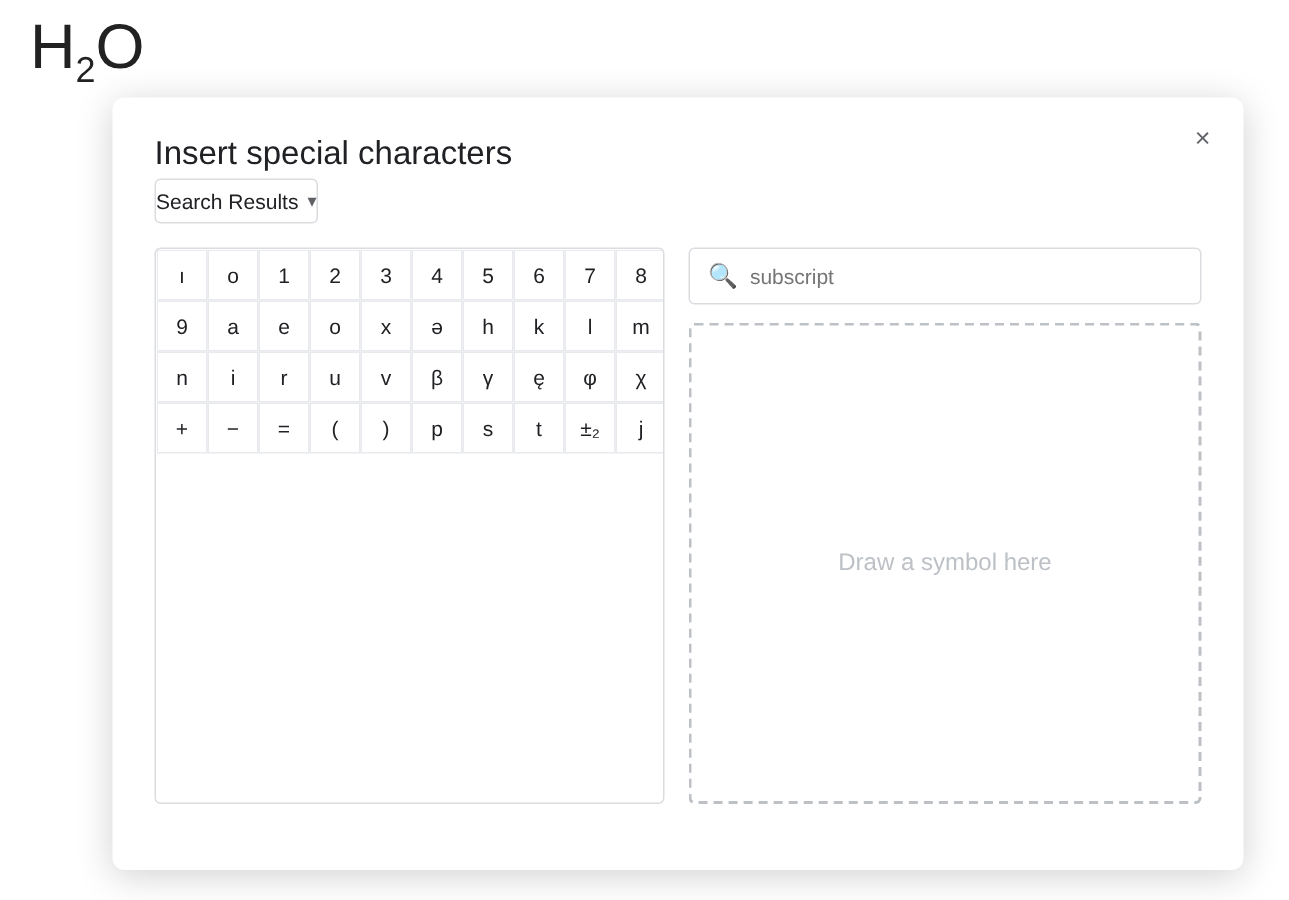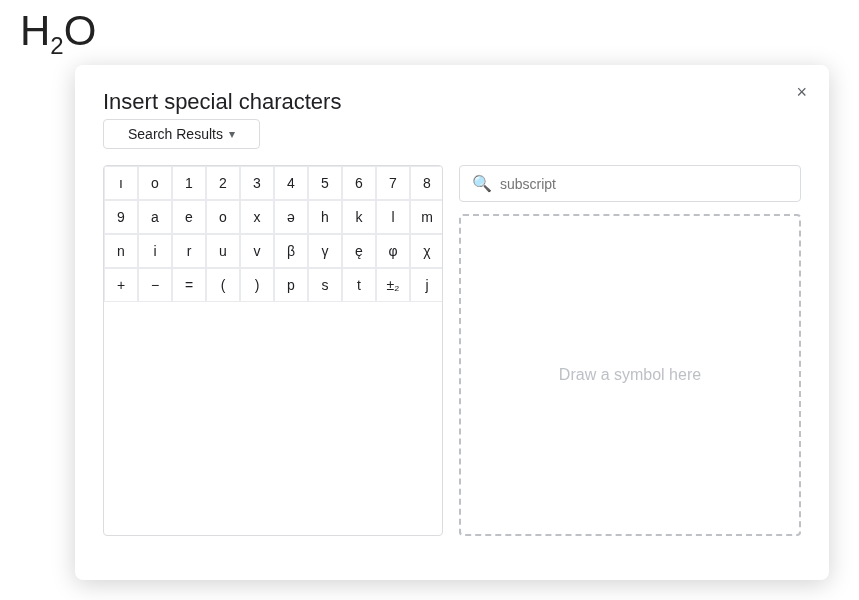--- a/index.html
+++ b/index.html
@@ -59,21 +59,21 @@
       line-height: 1;
       padding: 4px 6px;
     }
 
     .dropdown-btn {
       display: inline-flex;
       align-items: center;
       gap: 6px;
       border: 1px solid #dadce0;
       border-radius: 4px;
-      padding: 6px 24px;
+      padding: 6px 0;
       font-size: 14px;
       color: #202124;
       background: #fff;
       cursor: pointer;
       margin-bottom: 16px;
     }
 
     .dropdown-arrow {
       font-size: 12px;
       color: #5f6368;

